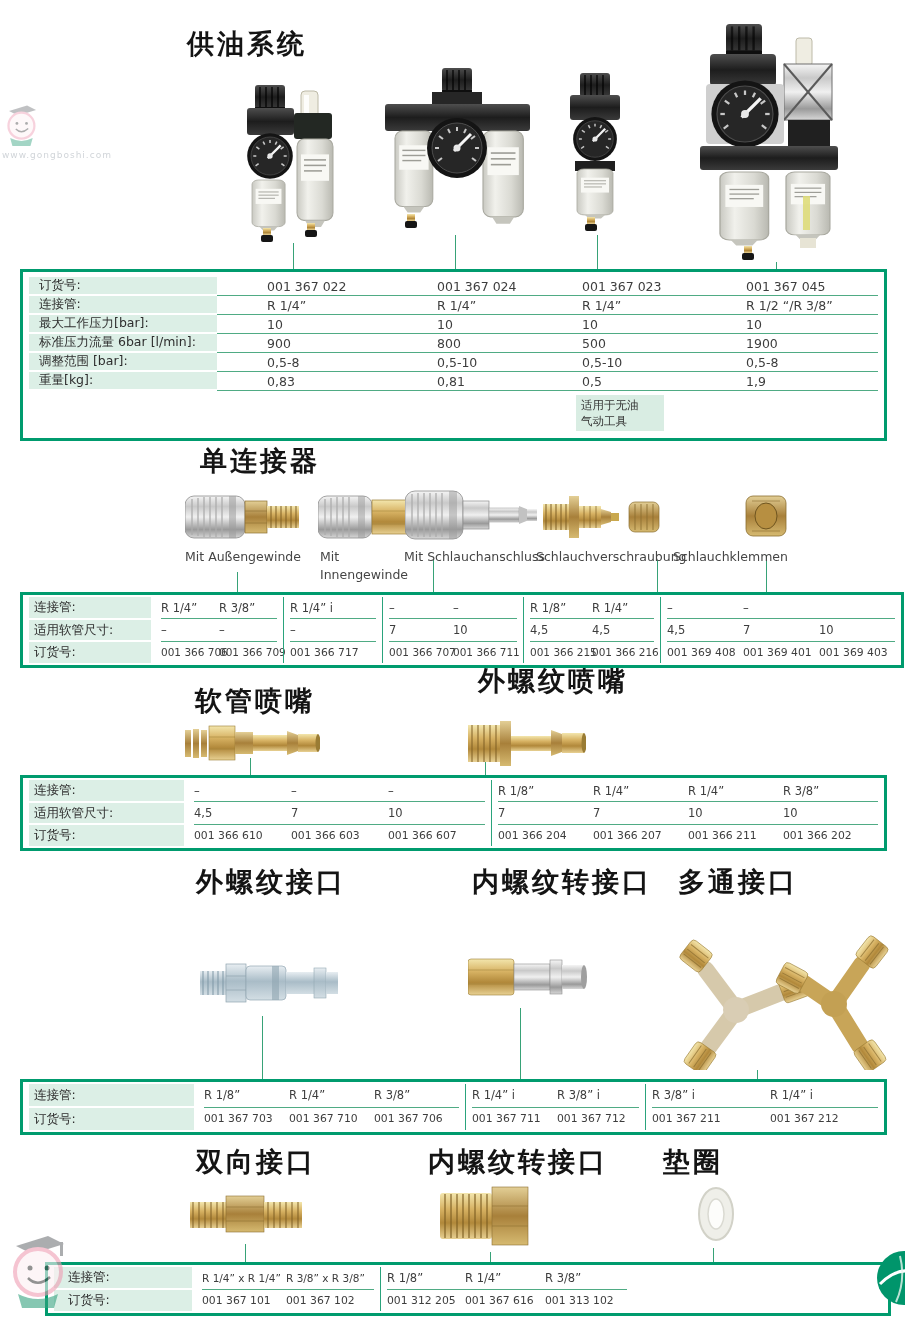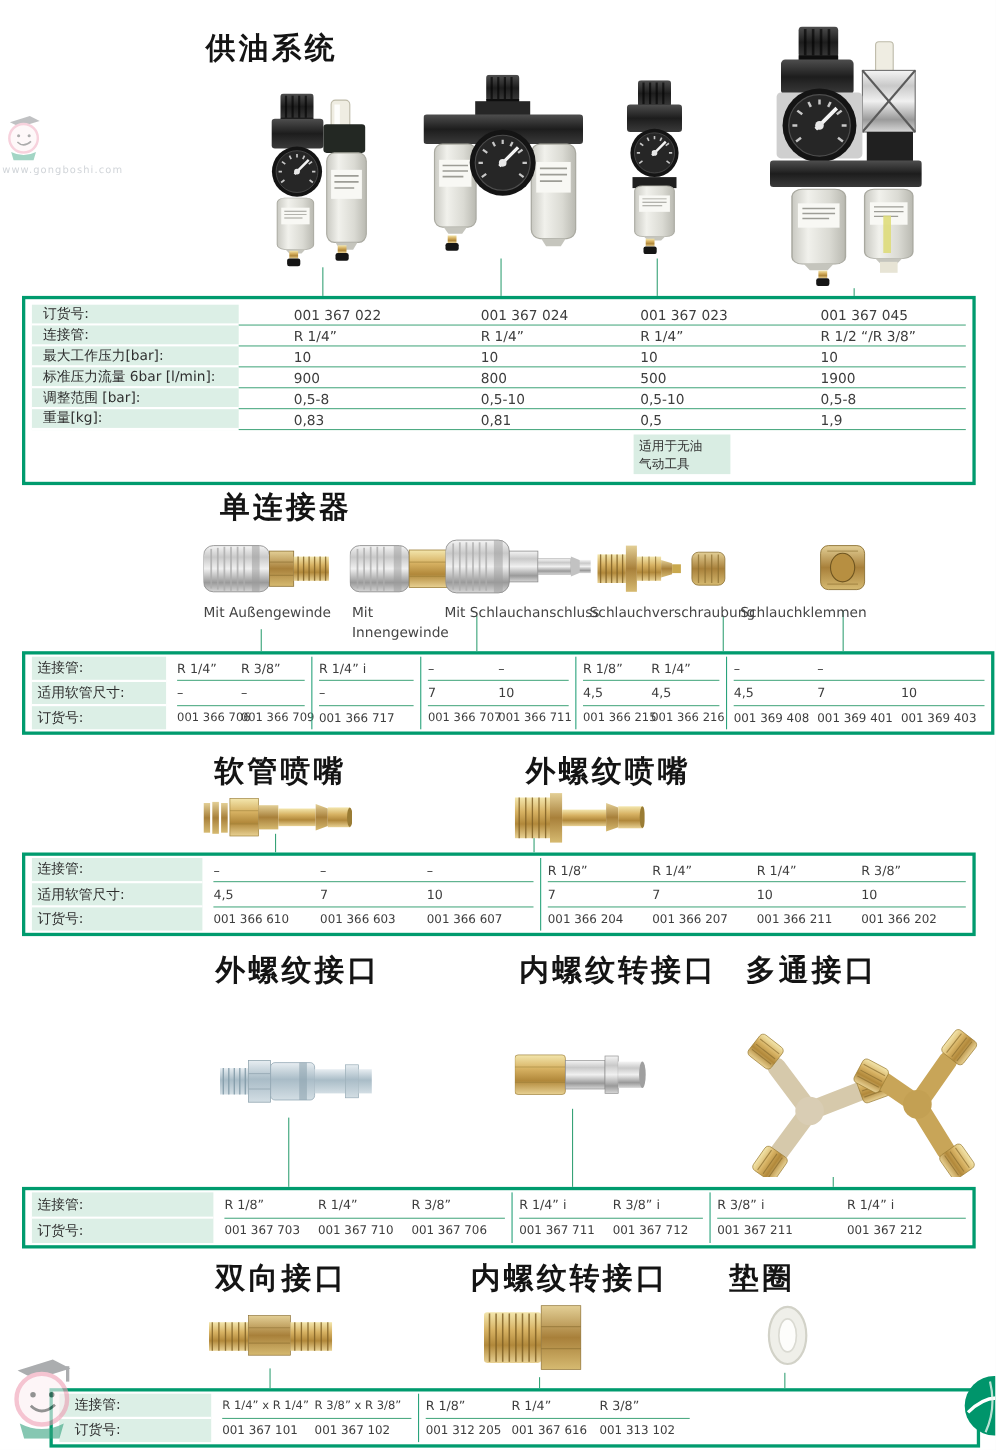--- a/index.html
+++ b/index.html
@@ -468,21 +468,21 @@
         <div class="gr ord">
             <span class="w76">001 369 408</span>
             <span class="w76">001 369 401</span>
             <span class="w76">001 369 403</span>
           </div>
       </div>
     </div>
   </div>
 
   <div class="title" style="left:195px;top:683px">软管喷嘴</div>
-  <div class="title" style="left:478px;top:683px">外螺纹喷嘴</div>
+  <div class="title" style="left:478px;top:663px">外螺纹喷嘴</div>
 
   <div class="prod" style="left:185px;top:716px">
     <svg width="135" height="55" viewBox="0 0 135 55">
       <g fill="url(#gBrassD)">
         <rect x="0" y="14" width="6" height="27"></rect>
           <rect x="8" y="13" width="6" height="29"></rect>
           <rect x="16" y="14" width="6" height="27"></rect>
       </g>
       <rect x="24" y="10" width="26" height="34" fill="url(#gBrass)" stroke="#9a7c34" stroke-width=".6"></rect>
       <line x1="24" y1="21" x2="50" y2="21" stroke="#9a7c34" opacity=".5"></line>

